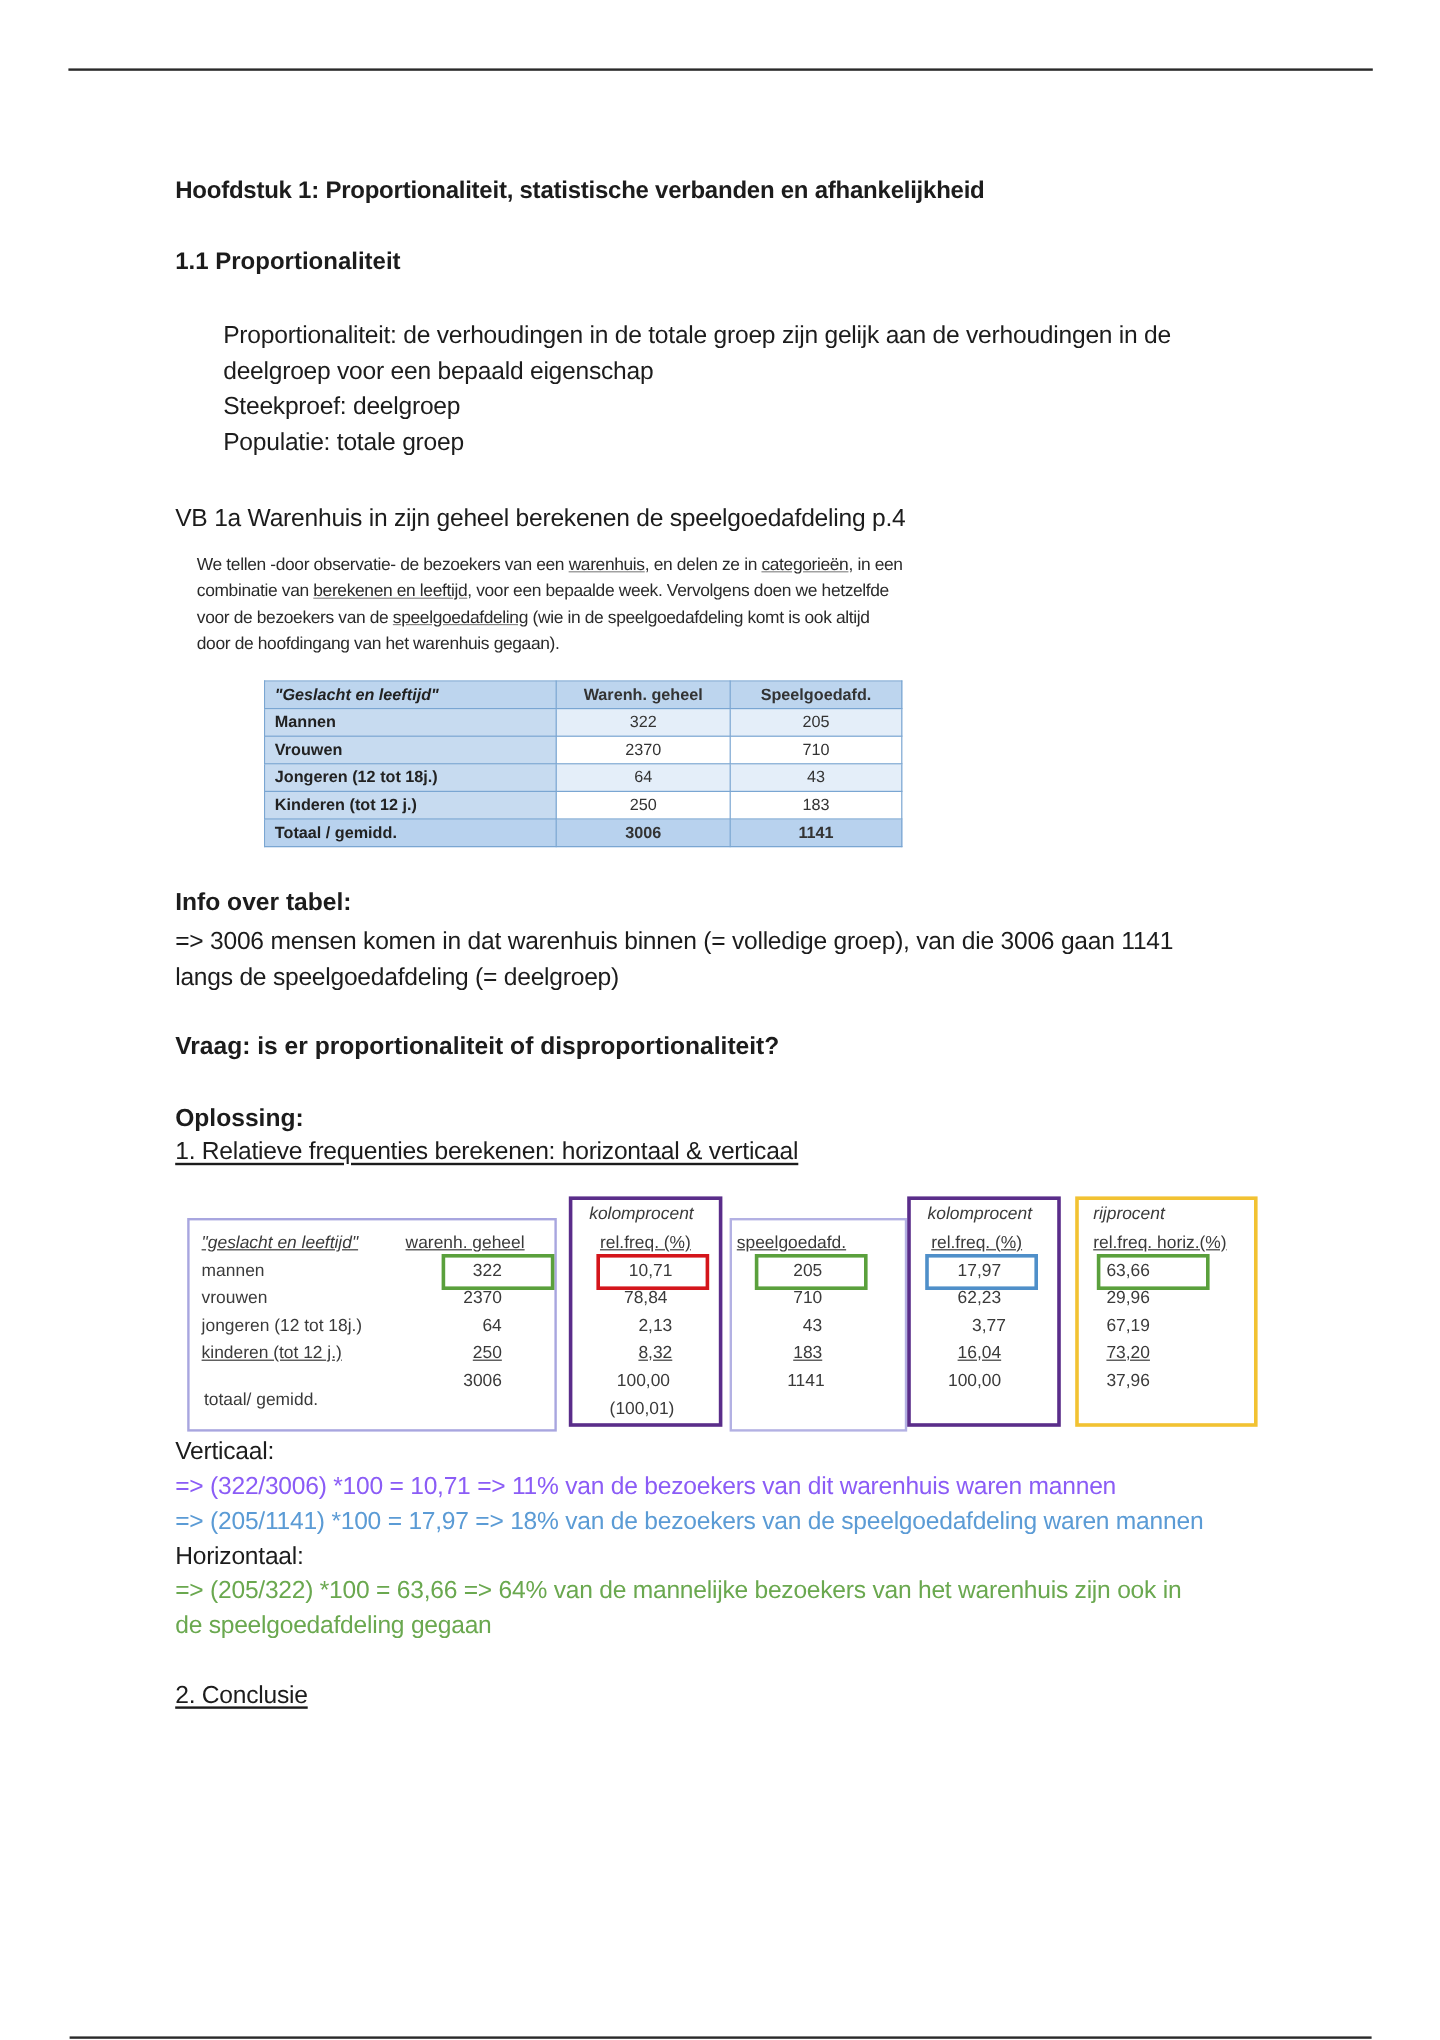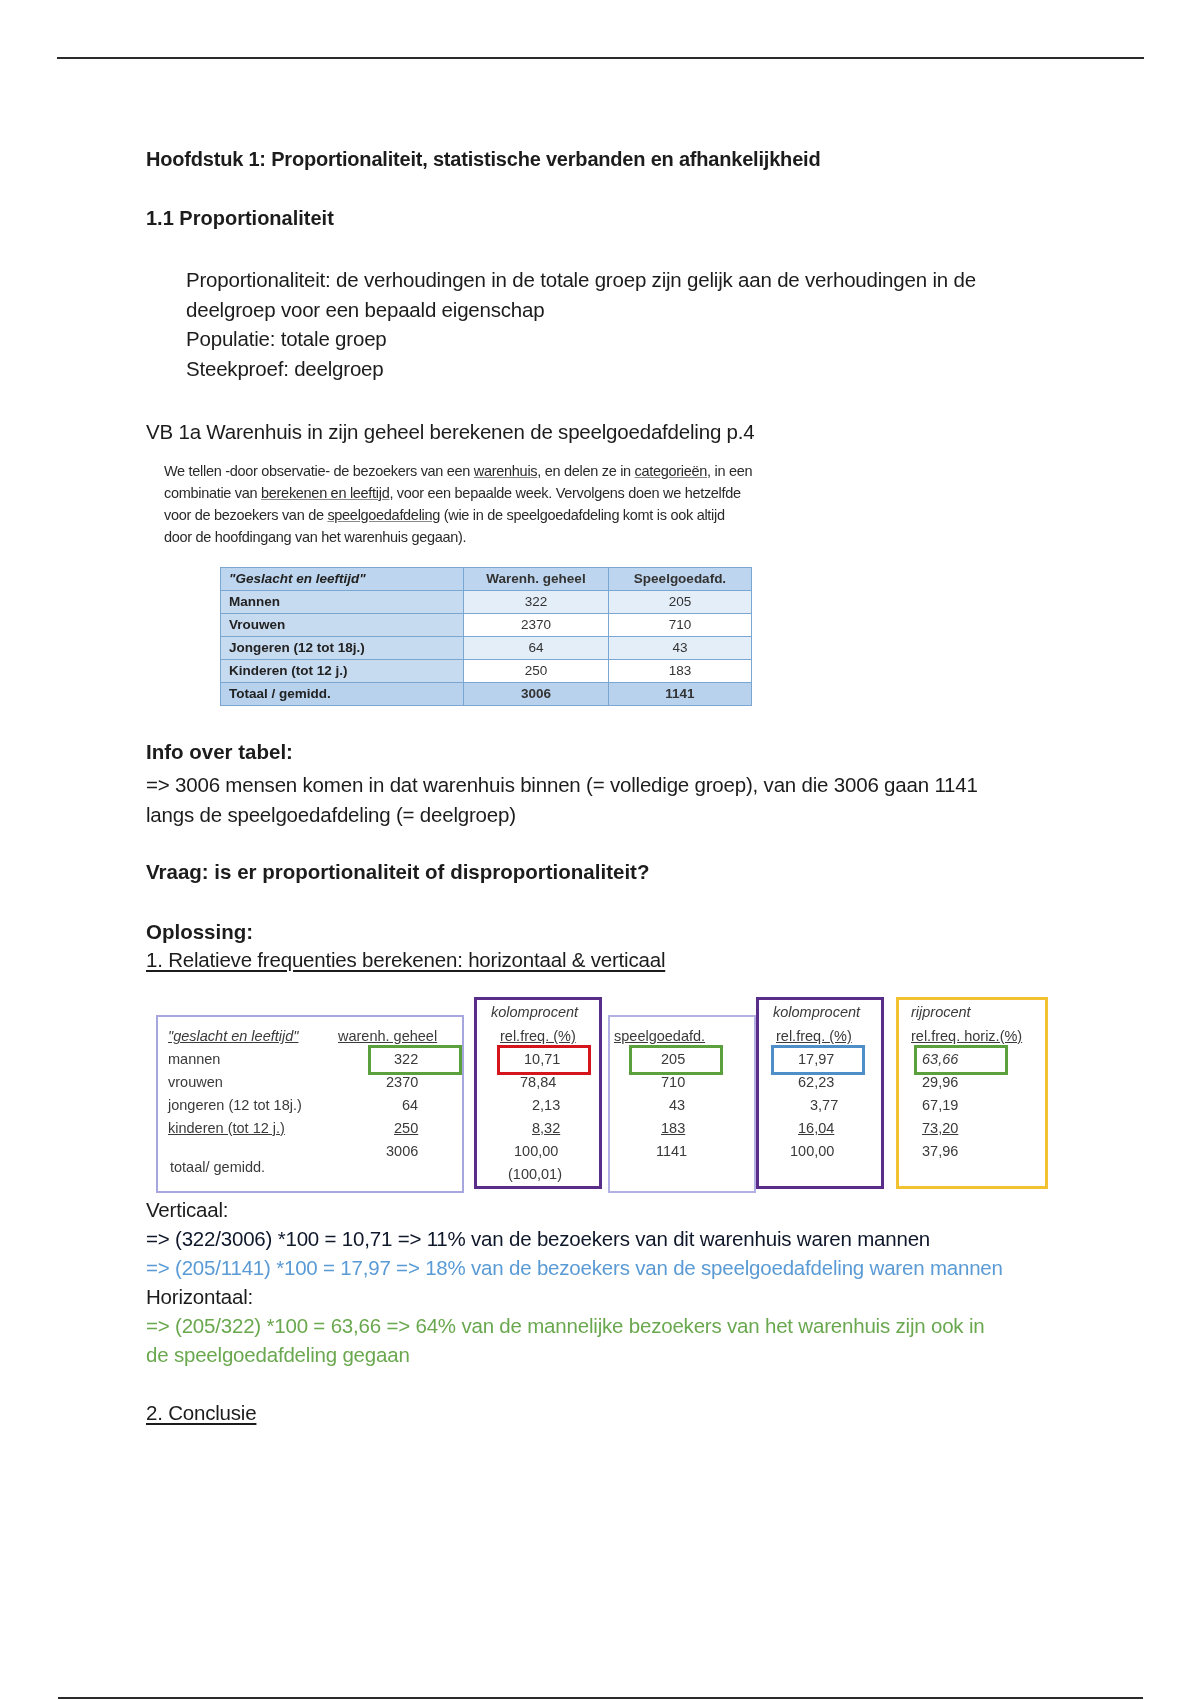--- a/index.html
+++ b/index.html
@@ -44,38 +44,38 @@
   .hl { position: absolute; box-sizing: border-box; height: 30px; }
   .hl-g1 { left: 222px; top: 50px; width: 94px; border: 3px solid #5aa03c; }
   .hl-r { left: 351px; top: 50px; width: 94px; border: 3px solid #d4151b; }
   .hl-g2 { left: 483px; top: 50px; width: 94px; border: 3px solid #5aa03c; }
   .hl-b { left: 625px; top: 50px; width: 94px; border: 3px solid #4f8fc9; }
   .hl-g3 { left: 768px; top: 50px; width: 94px; border: 3px solid #5aa03c; }
   .cell { position: absolute; line-height: 23px; white-space: nowrap; }
   .ital { font-style: italic; }
   .ul { text-decoration: underline; }
 
-  .red { color: #0f172a; text-align: center; }
+  .red { color: #8b5cf6; text-align: center; }
   .blue { color: #5b9bd5; }
   .green { color: #6aa84f; }
 </style>
 </head>
 <body>
 
 <div class="rule top"></div>
 
 <div class="page">
   <div class="h1">Hoofdstuk 1: Proportionaliteit, statistische verbanden en afhankelijkheid</div>
   <div class="h2">1.1 Proportionaliteit</div>
 
   <div class="para p-def">
     <div>Proportionaliteit: de verhoudingen in de totale groep zijn gelijk aan de verhoudingen in de</div>
     <div>deelgroep voor een bepaald eigenschap</div>
+    <div>Steekproef: deelgroep</div>
     <div>Populatie: totale groep</div>
-    <div>Steekproef: deelgroep</div>
   </div>
 
   <div class="para p-vb">VB 1a Warenhuis in zijn geheel berekenen de speelgoedafdeling p.4</div>
 
   <div class="intro">
     <div><span>We tellen -door observatie- de bezoekers van een </span><span class="u-grey">warenhuis</span><span>, en delen ze in </span><span class="u-grey">categorieën</span><span>, in een</span></div>
     <div><span>combinatie van </span><span class="u-grey">berekenen en leeftijd</span><span>, voor een bepaalde week. Vervolgens doen we hetzelfde</span></div>
     <div><span>voor de bezoekers van de </span><span class="u-grey">speelgoedafdeling</span><span> (wie in de speelgoedafdeling komt is ook altijd</span></div>
     <div>door de hoofdingang van het warenhuis gegaan).</div>
   </div>
@@ -171,21 +171,21 @@
     <div class="cell" style="left:523px; top:99px;">43</div>
     <div class="cell ul" style="left:515px; top:122px;">183</div>
     <div class="cell" style="left:510px; top:145px;">1141</div>
 
     <div class="cell" style="left:652px; top:53px;">17,97</div>
     <div class="cell" style="left:652px; top:76px;">62,23</div>
     <div class="cell" style="left:664px; top:99px;">3,77</div>
     <div class="cell ul" style="left:652px; top:122px;">16,04</div>
     <div class="cell" style="left:644px; top:145px;">100,00</div>
 
-    <div class="cell" style="left:776px; top:53px;font-style:italic;">63,66</div>
+    <div class="cell" style="left:776px; top:53px;">63,66</div>
     <div class="cell" style="left:776px; top:76px;">29,96</div>
     <div class="cell" style="left:776px; top:99px;">67,19</div>
     <div class="cell ul" style="left:776px; top:122px;">73,20</div>
     <div class="cell" style="left:776px; top:145px;">37,96</div>
   </div>
 
   <div class="line20" style="top:1055px;">Verticaal:</div>
   <div class="line20 red" style="top:1084px;">=&gt; (322/3006) *100 = 10,71 =&gt; 11% van de bezoekers van dit warenhuis waren mannen</div>
   <div class="line20 blue" style="top:1113px; white-space:nowrap;">=&gt; (205/1141) *100 = 17,97 =&gt; 18% van de bezoekers van de speelgoedafdeling waren mannen</div>
   <div class="line20" style="top:1142px;">Horizontaal:</div>

